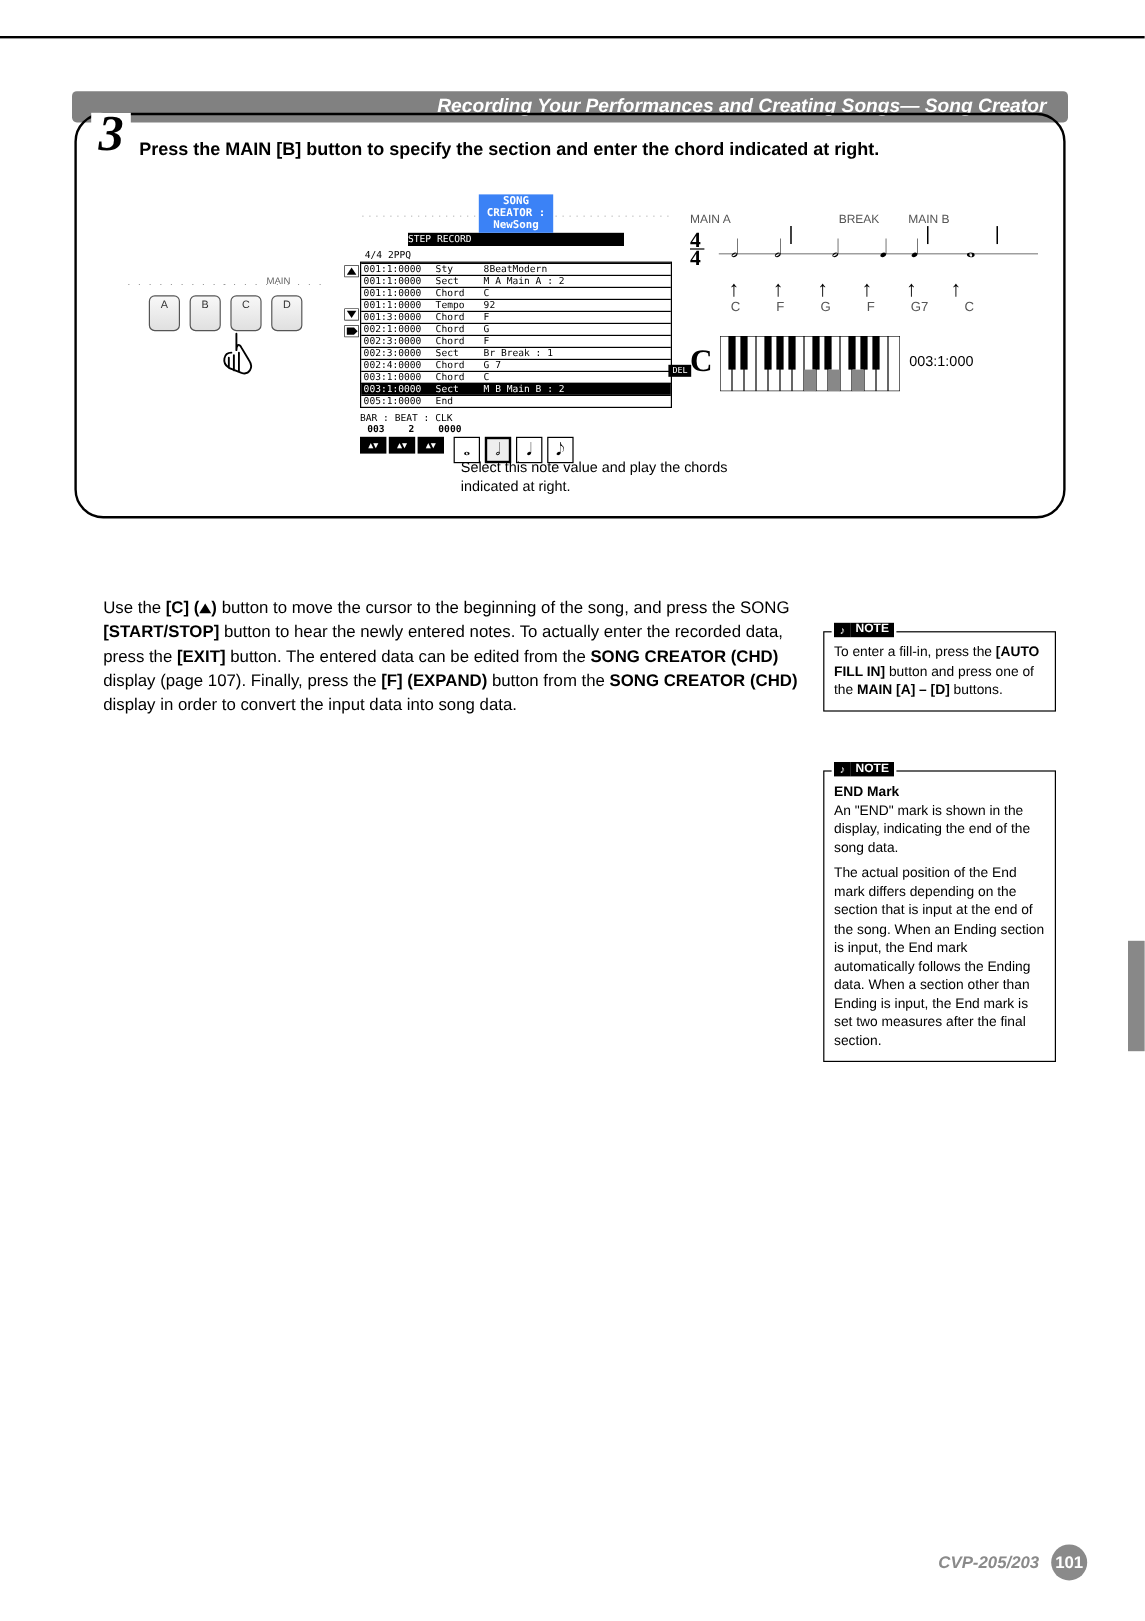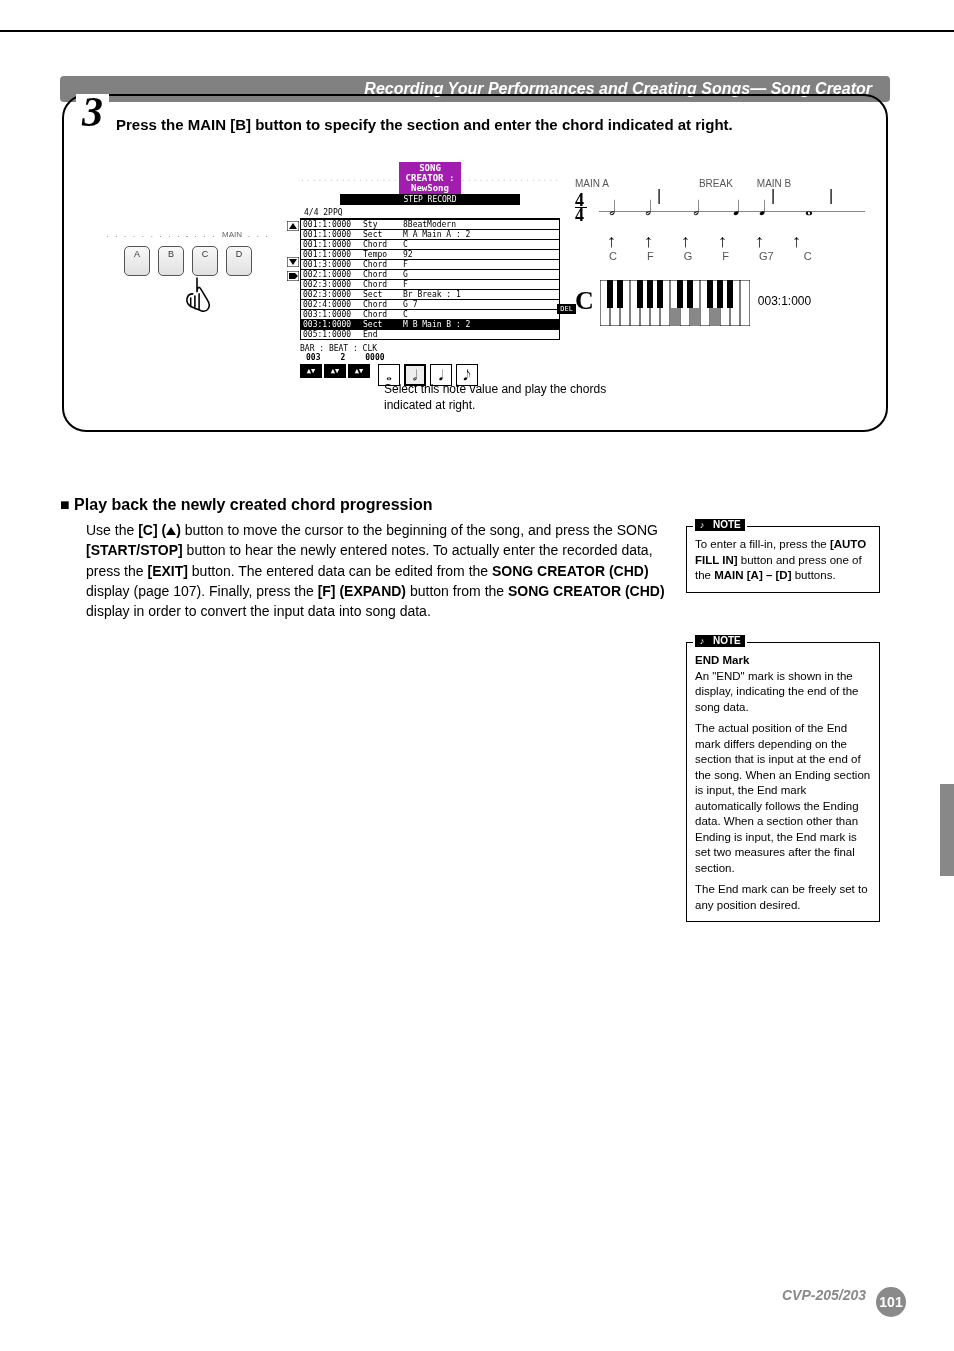--- a/index.html
+++ b/index.html
@@ -13,23 +13,23 @@
   .panel { position: absolute; top: 230px; left: 106px; width: 164px; height: 90px; }
   .panel-dots { text-align: center; font-size: 8px; letter-spacing: 2px; color: #888; position: relative; height: 12px; }
   .panel-dots .main-lbl { font-size: 8px; color: #666; letter-spacing: 0; position: absolute; left: 50%; transform: translateX(-50%); top: 0; margin-left: 44px; }
   .panel-dots .dots-l { position:absolute; left:0; top:2px;}
   .panel-dots .dots-r { position:absolute; right:0; top:2px;}
   .panel-btns { display: flex; justify-content: center; gap: 8px; margin-top: 4px;}
   .panel-btn { width: 26px; height: 30px; border: 1px solid #555; border-radius: 5px; background: linear-gradient(#f8f8f8,#e0e0e0); display:flex; align-items:flex-start; justify-content:center; font-size:9px; padding-top:2px; color:#333;}
   .panel-finger { position:absolute; top: 45px; left: 70px; }
   .finger-svg { width: 42px; height: 42px; }
   .lcd { position: absolute; top: 162px; left: 300px; width: 260px; font-family: "Lucida Console", Monaco, monospace; font-size: 8px; color:#000; }
-  .lcd-title { background:#a21caf; color:#fff; text-align:center; font-weight:bold; padding:1px 0; font-size:9px;}
+  .lcd-title { background:#3b82f6; color:#fff; text-align:center; font-weight:bold; padding:1px 0; font-size:9px;}
   .lcd-dots { color:#ccc; letter-spacing:1px; font-size:8px;}
-  .lcd-tab { background:#000; color:#fff; text-align:center; font-size:8px; padding:1px 0; margin: 0 40px 2px;}
+  .lcd-tab { background:#000; color:#fff; text-align:left; font-size:8px; padding:1px 0; margin: 0 40px 2px;}
   .lcd-head { padding:1px 4px; font-size:8px;}
   .lcd-list { border:1px solid #000; }
   .lcd-row { display:flex; border-top:1px solid #000; padding: 0 2px; min-height:10px; align-items:center;}
   .lcd-row:first-child{border-top:none;}
   .lcd-row.inv { background:#000; color:#fff;}
   .lcd-c1 { width: 60px; }
   .lcd-c2 { width: 40px; }
   .lcd-c3 { flex:1; }
   .lcd-arrow { position:absolute; left:-14px; width:12px; height:10px;}
   .lcd-bbc { margin-top:4px; font-size:8px; }
@@ -64,21 +64,21 @@
   .para { font-size: 14px; line-height: 1.45; width: 596px; margin-left: 26px;}
   .para b { font-weight: bold; }
   .note-box { position:absolute; border:1px solid #000; width: 194px; font-size:11.5px; line-height:1.35; padding: 10px 8px 8px; }
   .note-box .note-tag { position:absolute; top:-8px; left:6px; background:#fff; padding:0 2px; display:flex; align-items:center;}
   .note-tag .icon { display:inline-flex; width:14px; height:12px; background:#000; color:#fff; align-items:center; justify-content:center; font-size:9px; margin-right:0px;}
   .note-tag .lbl { background:#000; color:#fff; font-weight:bold; padding:0 4px; font-size:10px; height:12px; display:inline-flex; align-items:center;}
   .note1 { top: 526px; left: 686px; }
   .note2 { top: 642px; left: 686px; }
   .note2 p { margin-top:6px;}
   .note2 p:first-of-type{margin-top:0;}
-  .footer { position:absolute; bottom: 34px; right: 48px; display:flex; align-items:flex-start; gap:10px;}
+  .footer { position:absolute; bottom: 34px; right: 48px; display:flex; align-items:center; gap:10px;}
   .footer .model { font-style:italic; font-weight:bold; color:#8a8a8a; font-size:14px;}
   .footer .pgcircle { width:30px; height:30px; border-radius:50%; background:#8a8a8a; color:#fff; display:flex; align-items:center; justify-content:center; font-weight:bold; font-size:14px;}
   .tri-up { display:inline-block; width:0; height:0; border-left:5px solid transparent; border-right:5px solid transparent; border-bottom:8px solid #000; vertical-align:middle;}
 </style>
 </head>
 <body>
 
 <div class="page">
   <div class="top-rule"></div>
   <div class="header-bar">
@@ -289,21 +289,20 @@
           <rect x="90" y="28" width="10" height="18"></rect>
           <rect x="110" y="28" width="10" height="18"></rect>
         </g>
     </svg>
     <div class="kb-label">003:1:000</div>
   </div>
 
   <div class="rside-tab"></div>
 
   <div class="body-text">
-    <div class="subhead"><span class="sq">■ </span><span>Play back the newly created chord progression</span></div>
     <div class="para">
       <span>Use the </span><b><span>[C] (</span><span class="tri-up"></span><span>)</span></b><span> button to move the cursor to the beginning of the song, and press the SONG </span><b>[START/STOP]</b><span> button to hear the newly entered notes. To actually enter the recorded data, press the </span><b>[EXIT]</b><span> button. The entered data can be edited from the </span><b>SONG CREATOR (CHD)</b><span> display (page 107). Finally, press the </span><b>[F] (EXPAND)</b><span> button from the </span><b>SONG CREATOR (CHD)</b><span> display in order to convert the input data into song data.</span>
     </div>
   </div>
 
   <div class="note-box note1">
     <div class="note-tag">
         <span class="icon">♪</span>
         <span class="lbl">NOTE</span>
       </div>
@@ -311,20 +310,19 @@
   </div>
 
   <div class="note-box note2">
     <div class="note-tag">
         <span class="icon">♪</span>
         <span class="lbl">NOTE</span>
       </div>
     <b>END Mark</b>
     <p>An "END" mark is shown in the display, indicating the end of the song data.</p>
     <p>The actual position of the End mark differs depending on the section that is input at the end of the song. When an Ending section is input, the End mark automatically follows the Ending data. When a section other than Ending is input, the End mark is set two measures after the final section.</p>
-    <p>The End mark can be freely set to any position desired.</p>
   </div>
 
   <div class="footer">
     <span class="model">CVP-205/203</span>
     <span class="pgcircle">101</span>
   </div>
 </div>
 
 </body></html>

